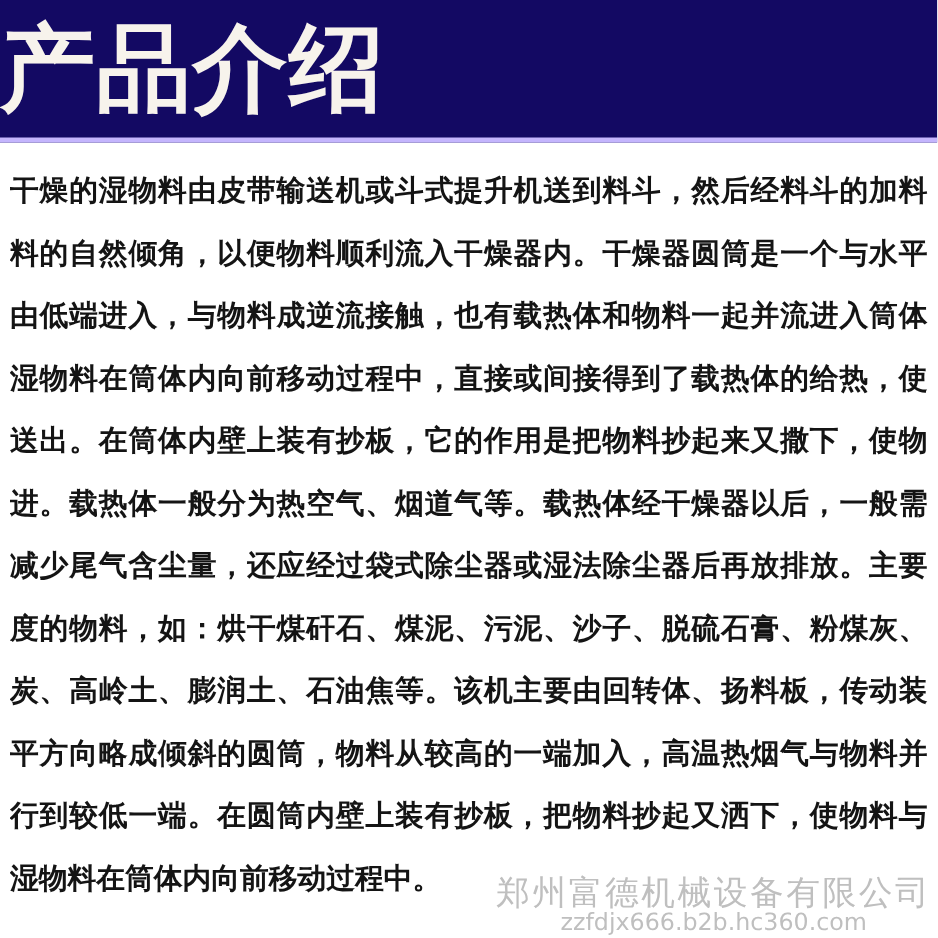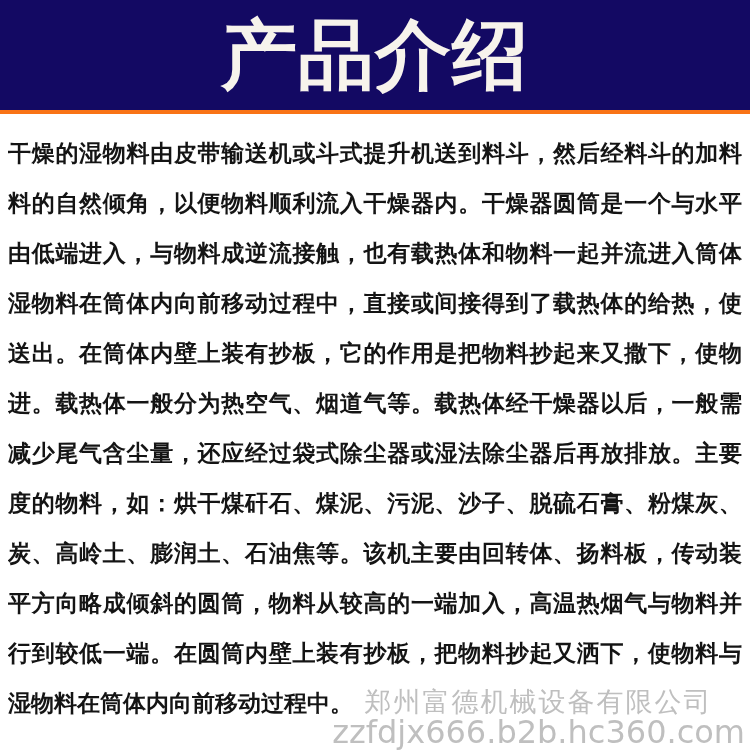--- a/index.html
+++ b/index.html
@@ -12,24 +12,24 @@
     height: 750px;
     background: #ffffff;
     overflow: hidden;
   }
 
   
   .header {
     width: 750px;
     height: 114px;
     background: #130963;
-    border-bottom: 4px solid #f97316;
+    border-bottom: 4px solid #c4b5fd;
     display: flex;
     align-items: center;
-    justify-content: center;
+    justify-content: flex-start;
   }
   .title {
     color: #f7f3ec;
     font-size: 76px;
     font-weight: bold;
     line-height: 1;
     letter-spacing: 1px;
     white-space: nowrap;
   }
 
@@ -61,21 +61,21 @@
     color: #bfbfbf;
     font-weight: normal;
     white-space: nowrap;
   }
   .watermark .company {
     font-size: 27px;
     line-height: 1.05;
     letter-spacing: 2px;
   }
   .watermark .url {
-    font-size: 32px;
+    font-size: 19px;
     line-height: 1.0;
   }
 </style>
 </head>
 <body>
 
 <div class="page">
 
   <div class="header">
     <div class="title">产品介绍</div>

